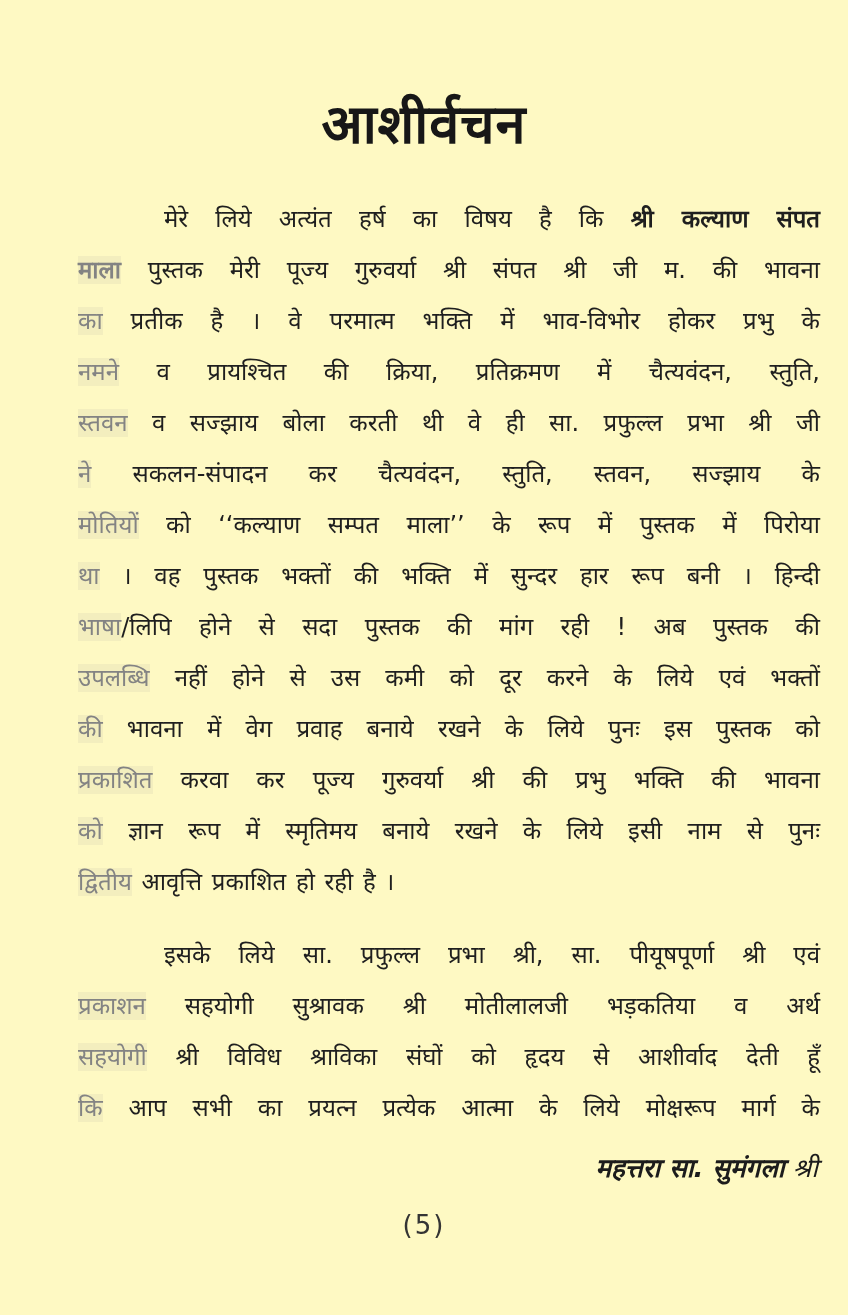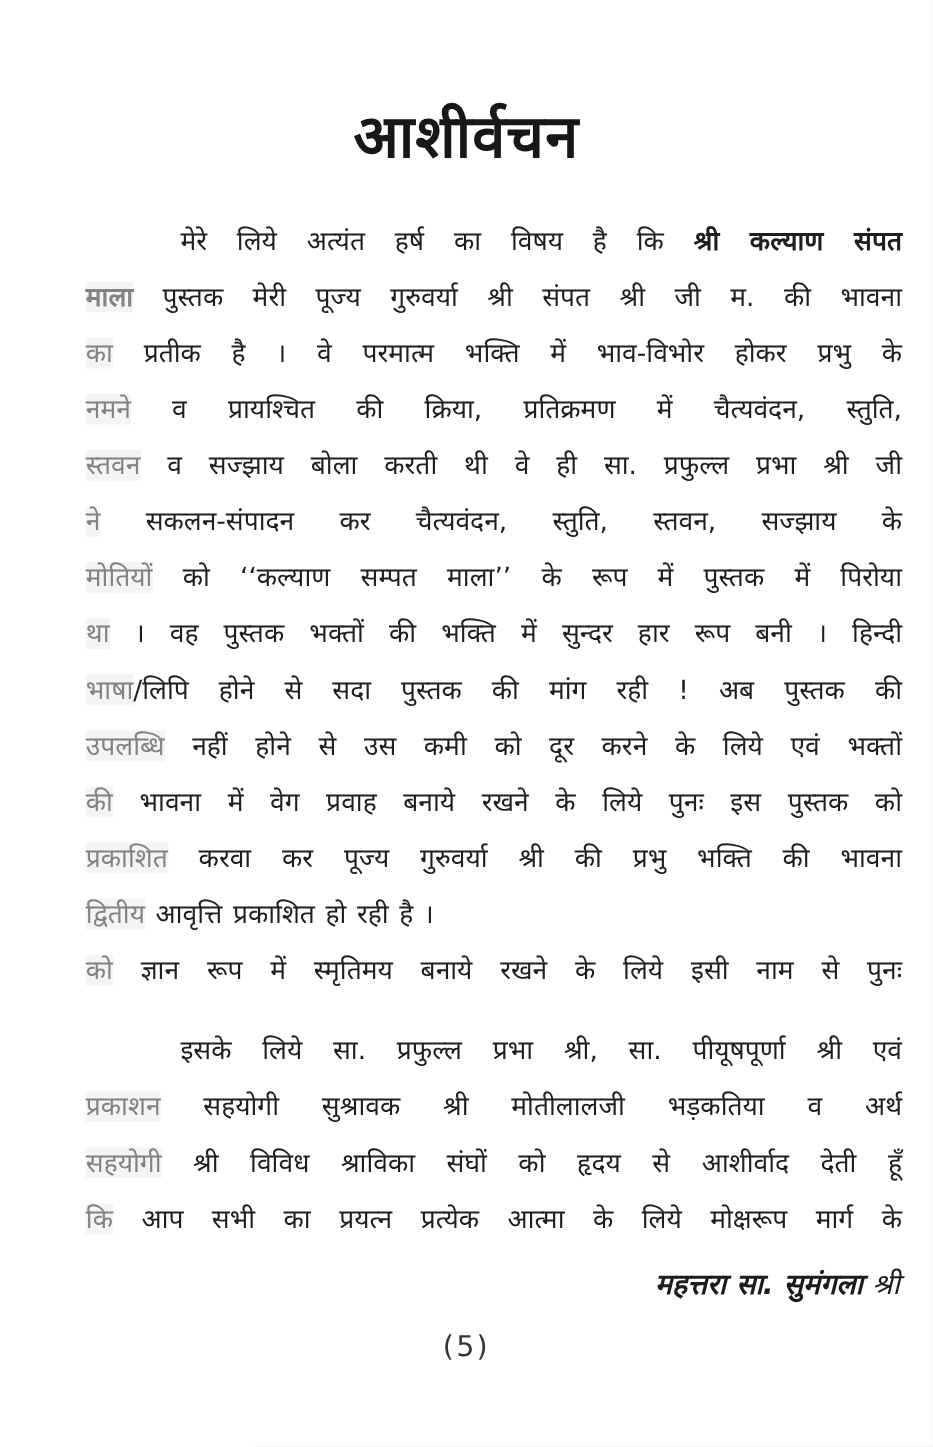--- a/index.html
+++ b/index.html
@@ -5,21 +5,21 @@
   html, body {
     margin: 0;
     padding: 0;
     background: #e9e9e9;
   }
   .page {
     position: relative;
     width: 848px;
     height: 1315px;
     margin: 0 auto;
-    background: #ffffff;
+    background: #fef9c3;
     font-family: "DejaVu Sans", sans-serif;
     color: #1f1f1f;
     overflow: hidden;
     box-sizing: border-box;
   }
   .title {
     margin: 0;
     padding-top: 86px;
     text-align: center;
     font-size: 54px;
@@ -83,22 +83,22 @@
         <div class="line"><span class="f">का</span><span> प्रतीक है । वे परमात्म भक्ति में भाव-विभोर होकर प्रभु के</span></div>
         <div class="line"><span class="f">नमने</span><span> व प्रायश्चित की क्रिया, प्रतिक्रमण में चैत्यवंदन, स्तुति,</span></div>
         <div class="line"><span class="f">स्तवन</span><span> व सज्झाय बोला करती थी वे ही सा. प्रफुल्ल प्रभा श्री जी</span></div>
         <div class="line"><span class="f">ने</span><span> सकलन-संपादन कर चैत्यवंदन, स्तुति, स्तवन, सज्झाय के</span></div>
         <div class="line"><span class="f">मोतियों</span><span> को ‘‘कल्याण सम्पत माला’’ के रूप में पुस्तक में पिरोया</span></div>
         <div class="line"><span class="f">था</span><span> । वह पुस्तक भक्तों की भक्ति में सुन्दर हार रूप बनी । हिन्दी</span></div>
         <div class="line"><span class="f">भाषा</span><span>/लिपि होने से सदा पुस्तक की मांग रही ! अब पुस्तक की</span></div>
         <div class="line"><span class="f">उपलब्धि</span><span> नहीं होने से उस कमी को दूर करने के लिये एवं भक्तों</span></div>
         <div class="line"><span class="f">की</span><span> भावना में वेग प्रवाह बनाये रखने के लिये पुनः इस पुस्तक को</span></div>
         <div class="line"><span class="f">प्रकाशित</span><span> करवा कर पूज्य गुरुवर्या श्री की प्रभु भक्ति की भावना</span></div>
+        <div class="line"><span class="f">को</span><span> ज्ञान रूप में स्मृतिमय बनाये रखने के लिये इसी नाम से पुनः</span></div>
         <div class="line last"><span class="f">द्वितीय</span><span> आवृत्ति प्रकाशित हो रही है ।</span></div>
-        <div class="line"><span class="f">को</span><span> ज्ञान रूप में स्मृतिमय बनाये रखने के लिये इसी नाम से पुनः</span></div>
       </div>
       <div class="para">
         <div class="line indent"><span>इसके लिये सा. प्रफुल्ल प्रभा श्री, सा. पीयूषपूर्णा श्री एवं</span></div>
         <div class="line"><span class="f">प्रकाशन</span><span> सहयोगी सुश्रावक श्री मोतीलालजी भड़कतिया व अर्थ</span></div>
         <div class="line"><span class="f">सहयोगी</span><span> श्री विविध श्राविका संघों को हृदय से आशीर्वाद देती हूँ</span></div>
         <div class="line"><span class="f">कि</span><span> आप सभी का प्रयत्न प्रत्येक आत्मा के लिये मोक्षरूप मार्ग के</span></div>
       </div>
     </div>
 
   <div class="signature" id="signature"><span class="b">महत्तरा सा. सुमंगला</span><span> श्री</span></div>

